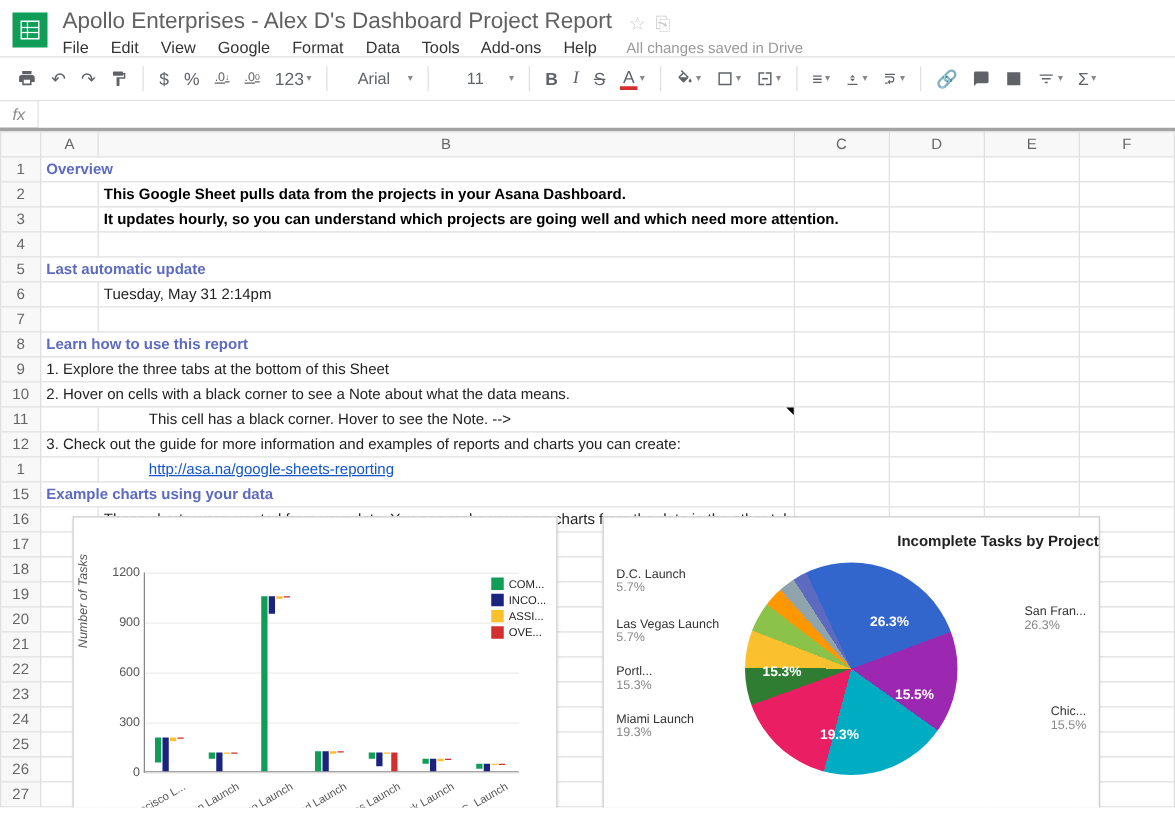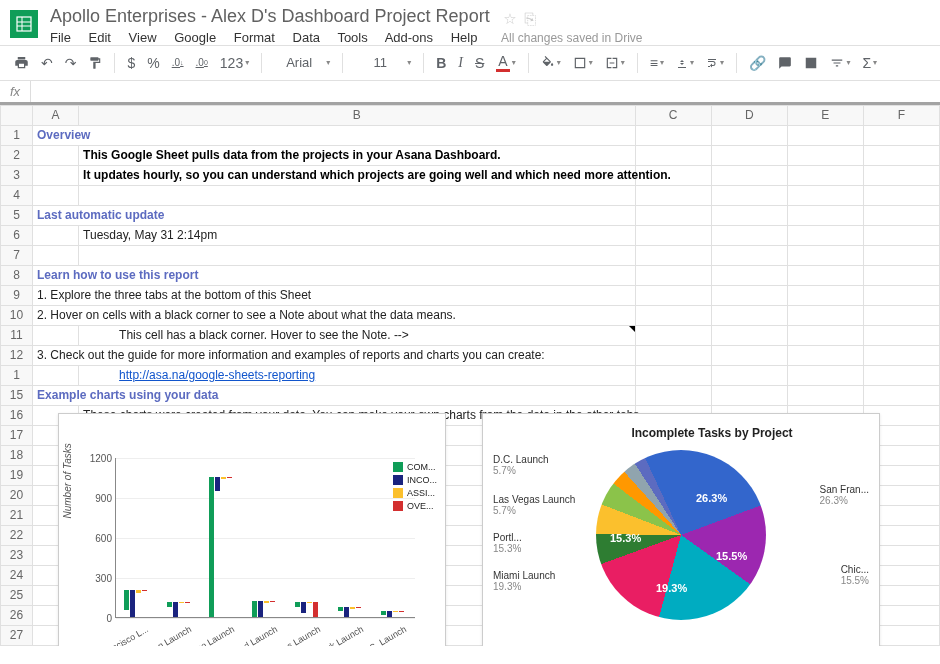--- a/index.html
+++ b/index.html
@@ -35,21 +35,21 @@
   .bold { font-weight: 700; color: #000; }
   .indent1 { padding-left: 40px !important; }
   .link { color: #1155cc; text-decoration: underline; }
   .note-corner { position: relative; }
   .note-corner::after { content: ''; position: absolute; top: 0; right: 0; border-top: 6px solid #000; border-left: 6px solid transparent; }
   .charts-overlay { position: absolute; top: 308px; left: 58px; display: flex; gap: 36px; }
   .chart-box { background: #fff; border: 1px solid #ccc; box-shadow: 0 1px 3px rgba(0,0,0,0.1); }
   .chart1 { width: 388px; height: 260px; position: relative; }
   .chart2 { width: 398px; height: 260px; position: relative; }
   .chart-title { font-size: 12px; font-weight: 700; text-align: center; margin: 12px 0 6px; }
-  .chart2 .chart-title { text-align: center; margin-left: 62px; }
+  .chart2 .chart-title { text-align: right; margin-left: 62px; }
   .y-axis-label { position: absolute; left: 8px; top: 50%; transform: rotate(-90deg) translateX(30px); transform-origin: left center; font-style: italic; font-size: 10px; color: #555; }
   .plot-area { position: absolute; left: 56px; top: 44px; width: 300px; height: 160px; border-left: 1px solid #888; border-bottom: 1px solid #888; }
   .grid-line { position: absolute; left: 0; width: 100%; border-top: 1px solid #eee; }
   .y-tick { position: absolute; left: -36px; width: 32px; text-align: right; font-size: 10px; color: #555; transform: translateY(-50%); }
   .bar-group { position: absolute; bottom: 0; display: flex; gap: 1px; }
   .bar { width: 5px; }
   .x-label { position: absolute; font-size: 9px; color: #555; transform: rotate(-30deg); transform-origin: right top; white-space: nowrap; text-align: right; width: 80px; }
   .legend1 { position: absolute; right: 8px; top: 48px; font-size: 9px; }
   .legend1 div { display: flex; align-items: center; margin-bottom: 3px; }
   .legend1 .sw { width: 10px; height: 10px; margin-right: 4px; }

